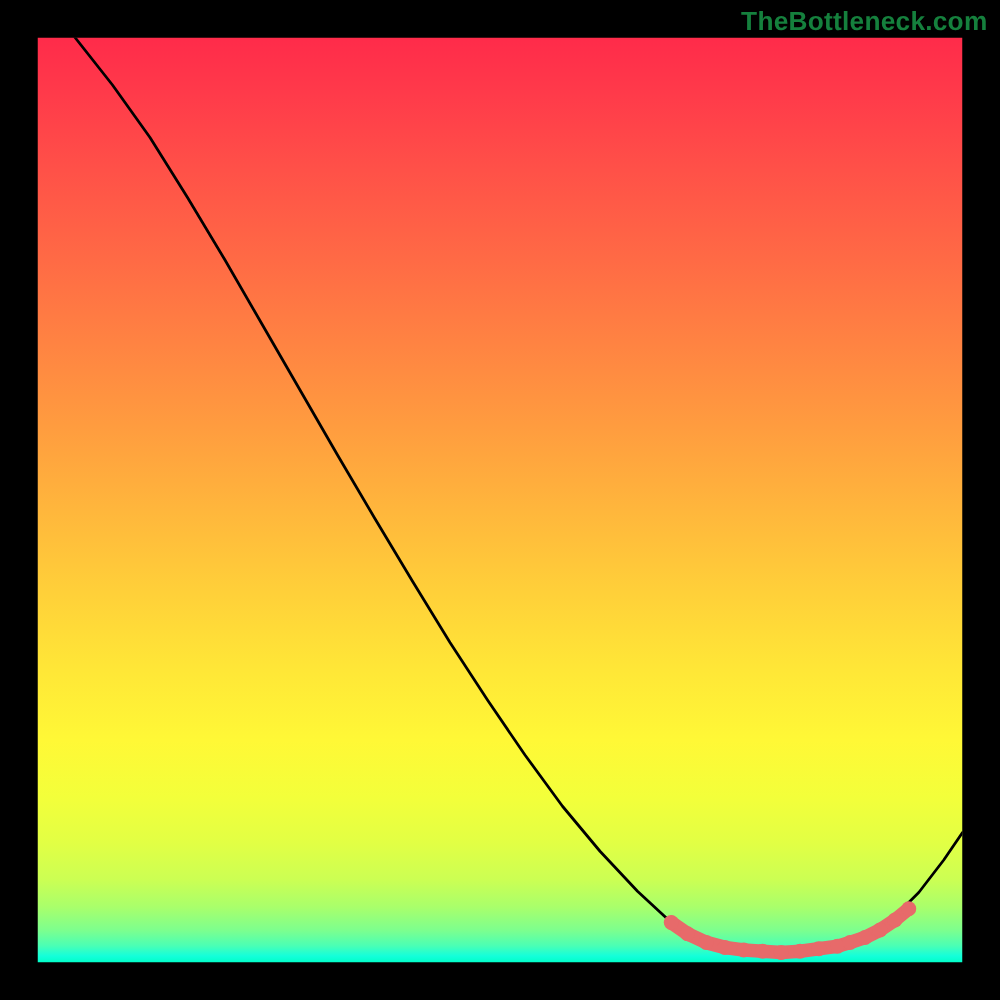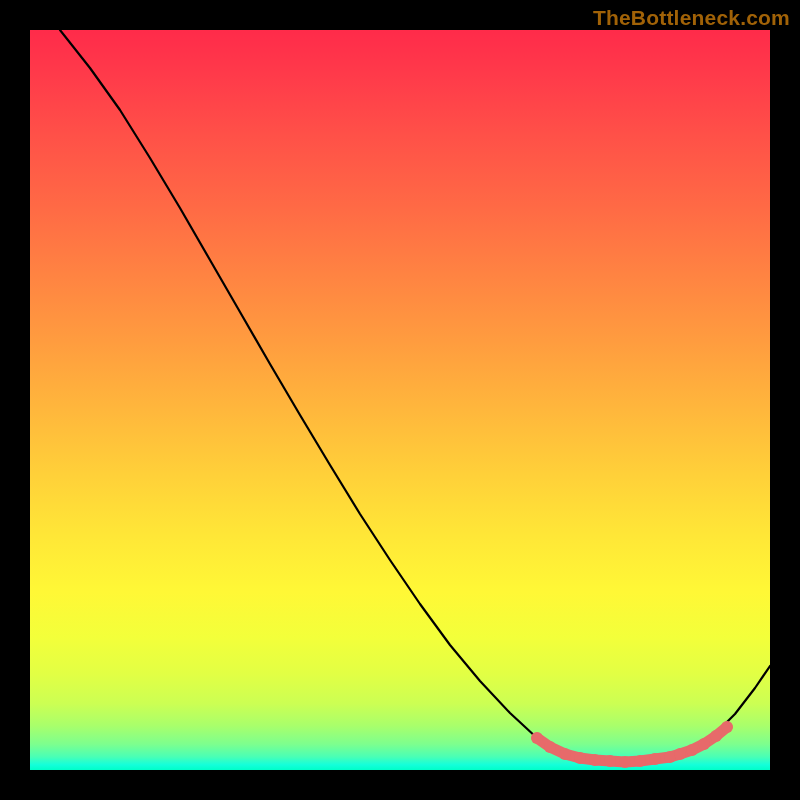--- a/index.html
+++ b/index.html
@@ -56,21 +56,21 @@
     position: absolute;
     left: 0; top: 0;
     width: 740px;
     height: 740px;
     overflow: visible;
   }
   .watermark {
     position: absolute;
     top: 6px;
     right: 10px;
-    color: #a16207;
+    color: #15803d;
     font-size: 21px;
     font-weight: 600;
     letter-spacing: 0.2px;
     user-select: none;
   }
 </style>
 </head>
 <body>
 
 <div class="frame">

